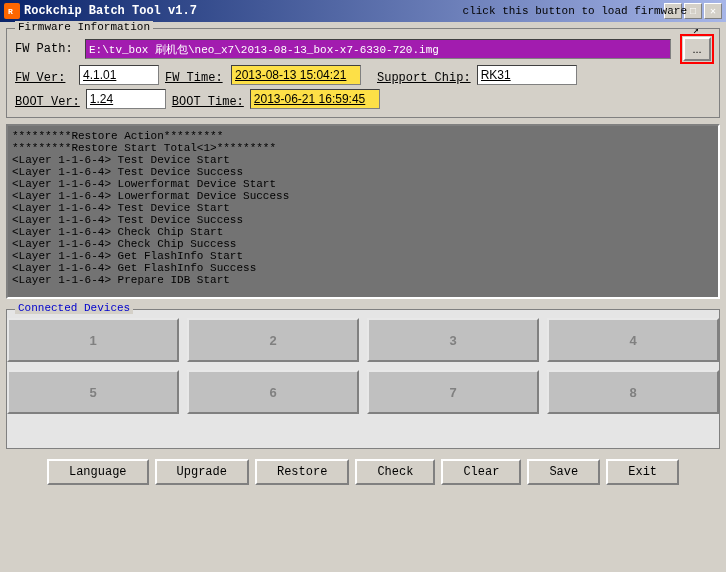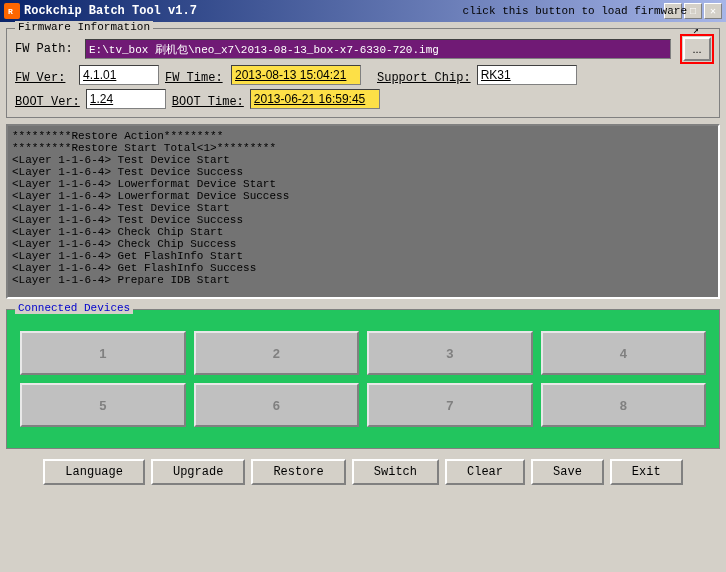--- a/index.html
+++ b/index.html
@@ -89,21 +89,21 @@
       gap: 12px;
       margin-bottom: 4px;
     }
     .fw-label {
       font-size: 12px;
       min-width: 58px;
     }
     .fw-path-input {
       flex: 1;
       height: 20px;
-      background: #701a75;
+      background: #a21caf;
       color: #fff;
       border: 1px solid #808080;
       border-top-color: #404040;
       border-left-color: #404040;
       padding: 0 3px;
       font-family: 'Courier New', monospace;
       font-size: 11px;
     }
     .browse-btn {
       width: 28px;
@@ -164,24 +164,24 @@
       padding: 4px;
       overflow-y: scroll;
       font-family: 'Courier New', monospace;
       font-size: 11px;
       color: #000;
       margin-bottom: 6px;
       resize: none;
     }
     .devices-group {
       border: 1px solid #808080;
-      padding: 13px;
+      padding: 0;
       margin-bottom: 6px;
       position: relative;
-      background: #22c55e;
+      background: #e5e5e5;
       height: 140px;
     }
     .devices-label {
       position: absolute;
       top: -8px;
       left: 8px;
       background: #d4d0c8;
       padding: 0 3px;
       font-size: 11px;
       color: #0000cc;
@@ -330,19 +330,19 @@
           <span>8</span>
         </button>
     </div>
   </div>
 
   
   <div class="bottom-bar">
     <button class="action-btn">Language</button>
     <button class="action-btn">Upgrade</button>
     <button class="action-btn">Restore</button>
-    <button class="action-btn">Switch</button>
+    <button class="action-btn">Check</button>
     <button class="action-btn">Clear</button>
     <button class="action-btn">Save</button>
     <button class="action-btn">Exit</button>
   </div>
 
 </div>
 
 </body></html>

